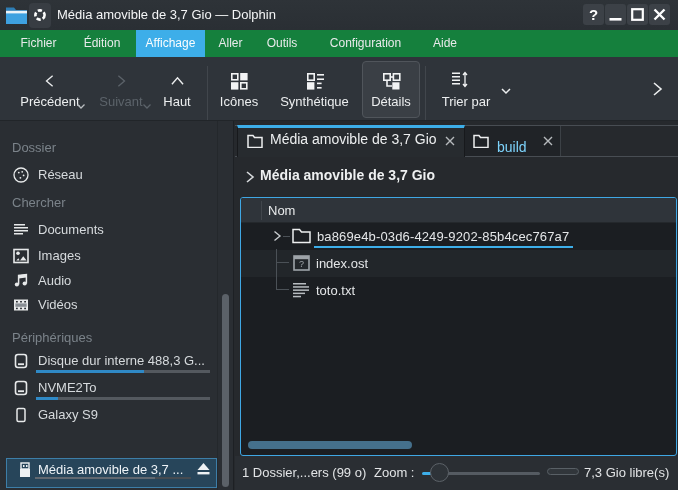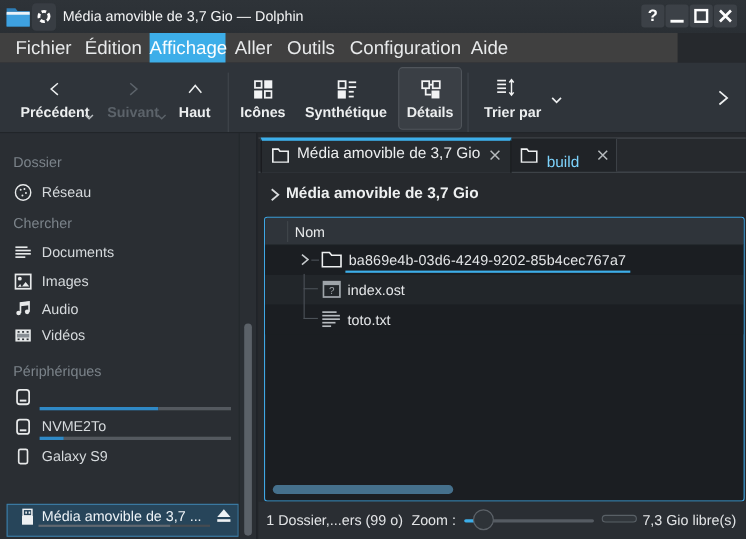--- a/index.html
+++ b/index.html
@@ -6,27 +6,27 @@
   html,body { width:678px; height:490px; overflow:hidden; background:#26292d;
     font-family:"Liberation Sans", sans-serif; }
   .abs { position:absolute; }
   
   #titlebar { position:absolute; left:0; top:0; width:678px; height:30px;
     background:linear-gradient(#2e3338,#2a2f34); color:#f4f5f6; }
   .tbtn { position:absolute; top:4px; width:21px; height:21px; border-radius:3px;
     background:#3c4147; color:#fdfdfd; text-align:center; line-height:21px;
     font-size:14px; font-weight:bold; }
   
-  #menubar { position:absolute; left:0; top:30px; width:616px; height:27px;
-    background:#404040; color:#e8eaeb; font-size:17px; }
+  #menubar { position:absolute; left:0; top:30px; width:678px; height:27px;
+    background:#15803d; color:#e8eaeb; font-size:12px; }
   .mitem { position:absolute; top:0; height:27px; line-height:27px; text-align:center; }
   
   #toolbar { position:absolute; left:0; top:57px; width:678px; height:64px;
     background:#2f343a; border-bottom:1px solid #212529; color:#eceeef; font-size:13px; }
-  .tlabel { position:absolute; top:36px; height:18px; line-height:18px; text-align:center;font-weight:bold; }
+  .tlabel { position:absolute; top:36px; height:18px; line-height:18px; text-align:center; }
   .sep { position:absolute; top:9px; height:54px; width:1px; background:#41464c; }
   
   #sidebar { position:absolute; left:0; top:121px; width:234px; height:369px;
     background:#2a2e33; border-right:1px solid #1d2024; }
   .shead { position:absolute; left:12px; height:16px; line-height:16px;
     color:#7b838a; font-size:13px; }
   .sitem { position:absolute; left:38px; height:18px; line-height:18px;
     color:#d6dadd; font-size:13px; white-space:nowrap; }
   .sicon { position:absolute; left:13px; width:16px; height:16px; }
   .ubar { position:absolute; height:2px; }
@@ -202,20 +202,21 @@
         <rect x="11.2" y="10.7" width="1.8" height="1.5"></rect>
       </g>
   </svg>
   <div class="sitem" style="top:175px">Vidéos</div>
   <div class="shead" style="top:209px">Périphériques</div>
 
   <svg class="sicon" style="top:232px" viewBox="0 0 16 16">
     <rect x="2.5" y="1.5" width="11" height="13" rx="2.5" fill="none" stroke="#e7e9ea" stroke-width="1.6"></rect>
     <rect x="5" y="10.3" width="6" height="1.8" fill="#e7e9ea"></rect>
   </svg>
+  <div class="sitem" style="top:231px">Disque dur interne 488,3 G...</div>
   <div class="ubar" style="left:36px;top:249px;width:108px;height:3px;background:#2f89c6"></div>
   <div class="ubar" style="left:144px;top:249px;width:66px;height:3px;background:#54595f"></div>
 
   <svg class="sicon" style="top:259px" viewBox="0 0 16 16">
     <rect x="2.5" y="1.5" width="11" height="13" rx="2.5" fill="none" stroke="#e7e9ea" stroke-width="1.6"></rect>
     <rect x="5" y="10.3" width="6" height="1.8" fill="#e7e9ea"></rect>
   </svg>
   <div class="sitem" style="top:258px">NVME2To</div>
   <div class="ubar" style="left:36px;top:276px;width:22px;height:3px;background:#2f89c6"></div>
   <div class="ubar" style="left:58px;top:276px;width:152px;height:3px;background:#54595f"></div>

